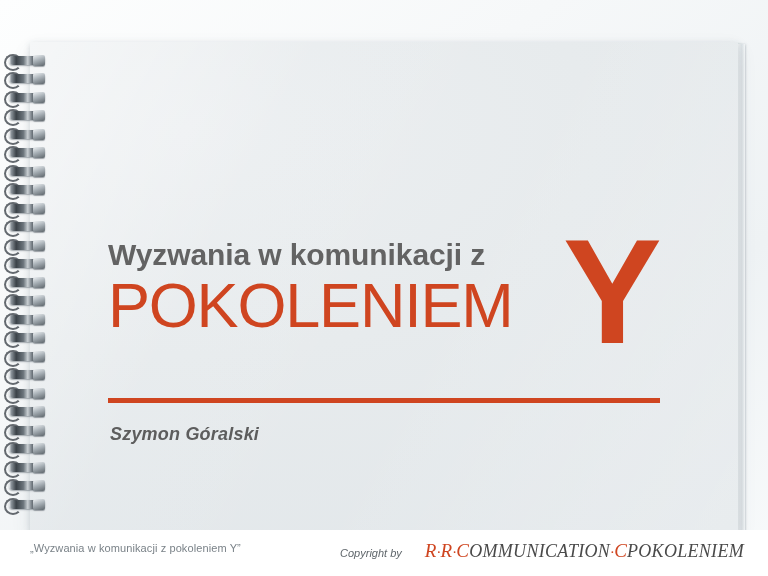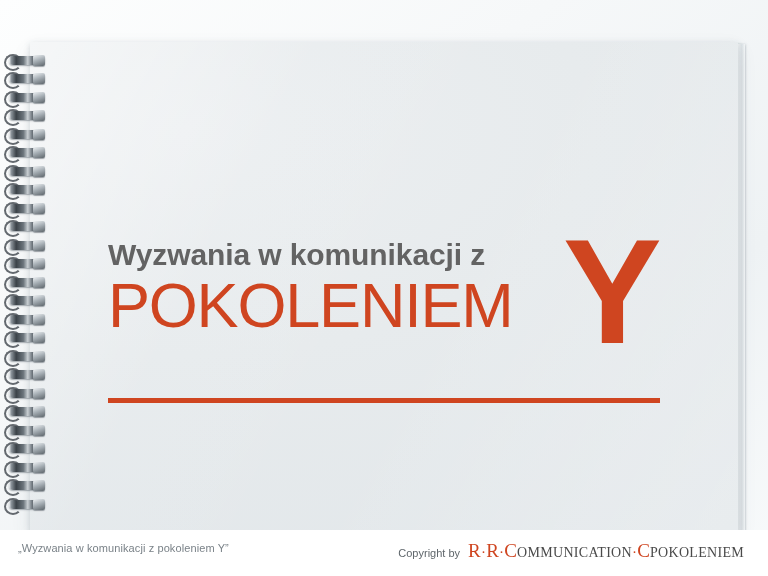--- a/index.html
+++ b/index.html
@@ -190,35 +190,36 @@
     position: absolute;
     left: 0;
     bottom: 0;
     width: 768px;
     height: 42px;
     background: #ffffff;
     z-index: 10;
   }
   .footer-left {
     position: absolute;
-    left: 18px;
+    left: 30px;
     top: 12px;
     font-size: 11px;
     color: #7a8288;
     letter-spacing: 0.1px;
     white-space: nowrap;
   }
   .footer-right {
     position: absolute;
     right: 24px;
     top: 11px;
     display: flex;
     align-items: baseline;
-    gap: 8px;
+    gap: 23px;
     white-space: nowrap;
+    font-style: italic;
   }
   .copy-text {
     font-size: 11px;
     color: #5f666b;
   }
   .logo {
     font-family: "Liberation Serif", serif;
     font-size: 15px;
     color: #4a4a4a;
     letter-spacing: 0.2px;
@@ -231,21 +232,21 @@
   }
   .logo .dot {
     color: #cf4520;
     font-size: 15px;
   }
   .logo .cap {
     color: #cf4520;
     font-size: 19px;
   }
   .logo .sc {
-    font-size: 14px;
+    font-size: 18px;
     letter-spacing: 0.3px;
   }
 </style>
 </head>
 <body>
 
 <div id="slide">
 
   <div class="sheet-stack sheet-b"></div>
   <div class="sheet-stack sheet-c"></div>
@@ -284,20 +285,21 @@
 
   <div class="title-block">
     <div class="title-line1">Wyzwania w komunikacji z</div>
     <div class="title-row2">
       <div class="title-main">POKOLENIEM</div>
       <div class="title-y">Y</div>
       <div class="title-rule"></div>
     </div>
   </div>
 
+  <div class="author">Szymon Góralski</div>
 
   <div class="footer">
     <div class="footer-left">„Wyzwania w komunikacji z pokoleniem Y”</div>
     <div class="footer-right">
       <span class="copy-text">Copyright by</span>
       <span class="logo"><span class="big-r">R</span><span class="dot">·</span><span class="big-r">R</span><span class="dot">·</span><span class="cap">C</span><span class="sc">OMMUNICATION</span><span class="dot">·</span><span class="cap">C</span><span class="sc">POKOLENIEM</span></span>
     </div>
   </div>
 
 </div>

